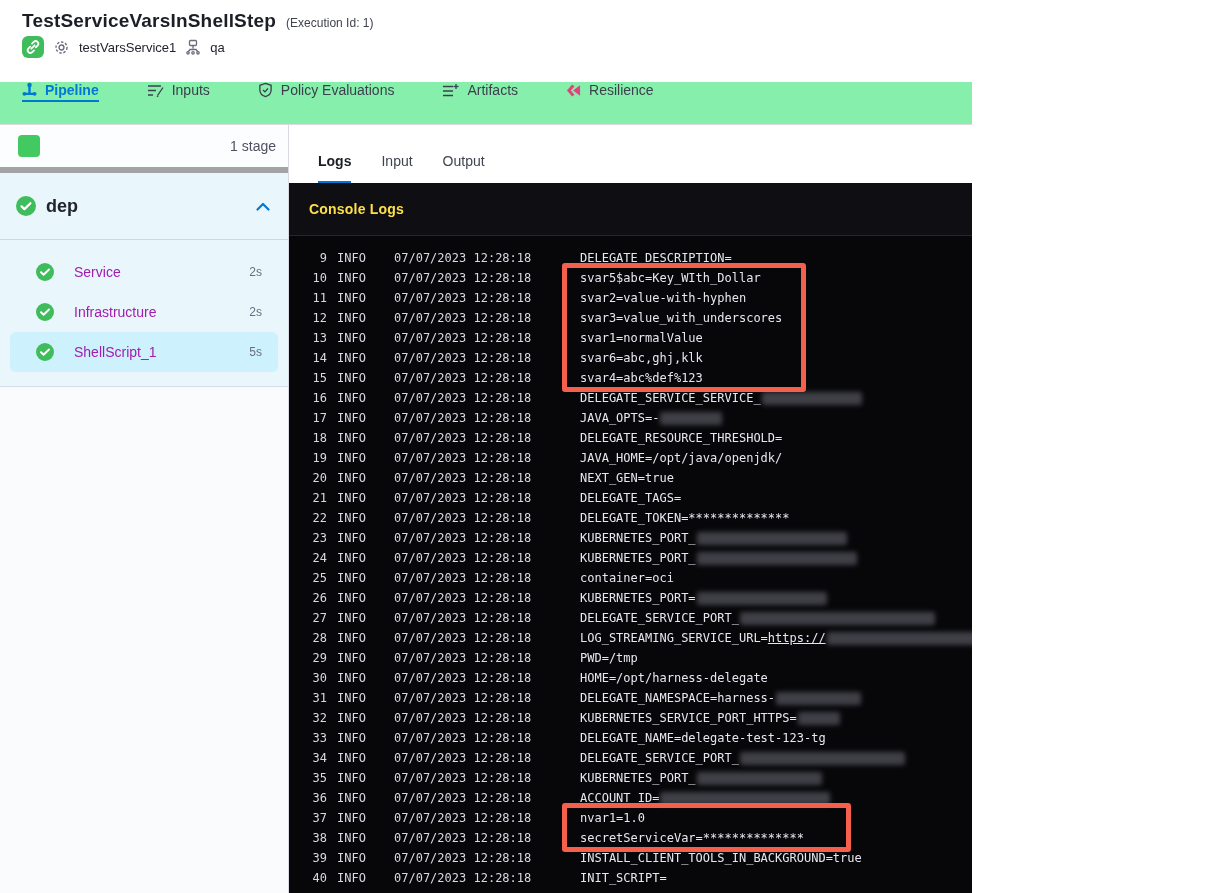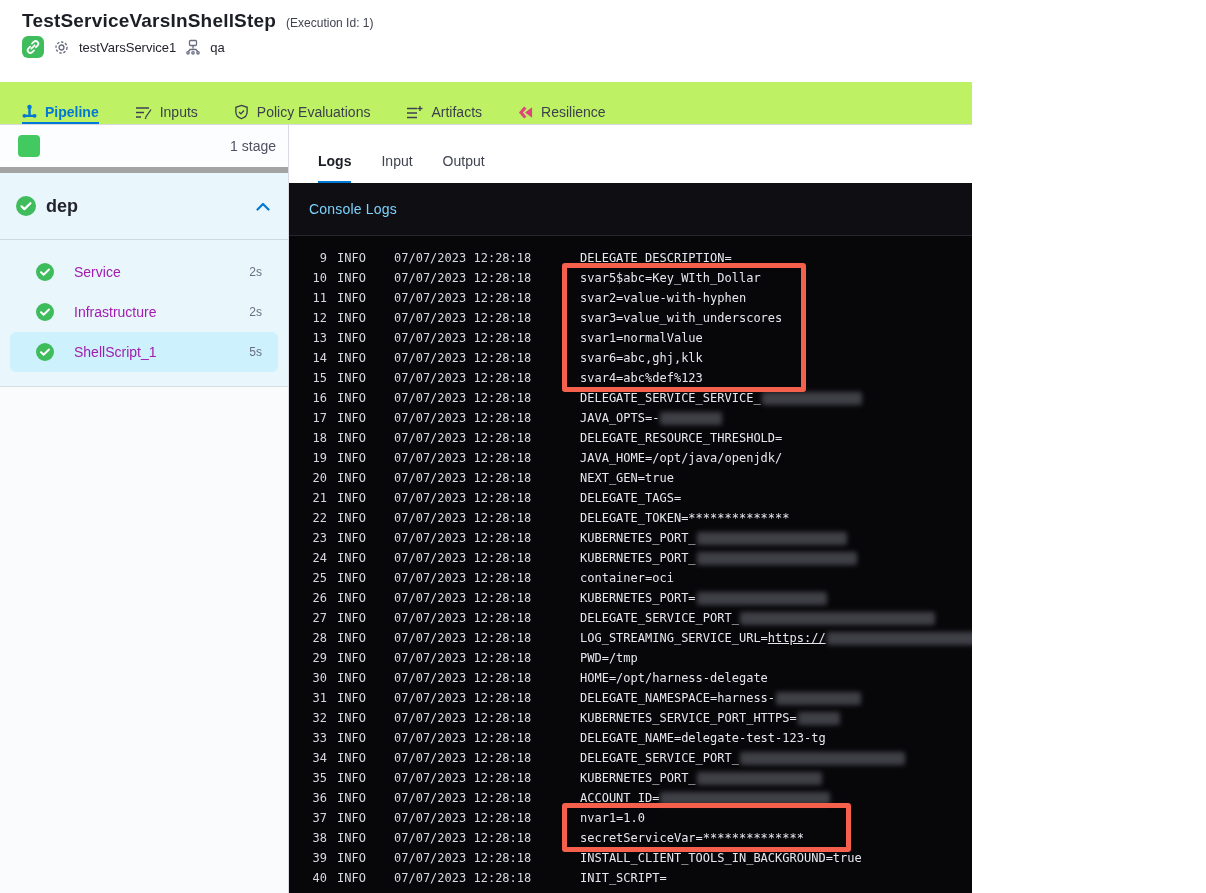--- a/index.html
+++ b/index.html
@@ -10,21 +10,21 @@
   
   .top-header { padding:10px 0 0 22px; height:82px; background:#fff; }
   .title-row { display:flex; align-items:baseline; gap:10px; }
   .page-title { font-size:19px; font-weight:bold; color:#1c1e26; letter-spacing:.2px; }
   .exec-id { font-size:12px; color:#41434f; }
   .crumb-row { display:flex; align-items:center; gap:9px; margin-top:4px; }
   .crumb-text { font-size:13px; color:#23242e; }
   .icon { display:inline-flex; align-items:center; justify-content:center; }
 
   
-  .nav-tabs { display:flex; align-items:flex-end; gap:36px; padding:0 0 0 22px; height:43px; border-bottom:1px solid #d9dae1; background:#bef264; }
+  .nav-tabs { display:flex; align-items:flex-start; gap:48px; padding:0 0 0 22px; height:43px; border-bottom:1px solid #d9dae1; background:#86efac; }
   .nav-tab { display:flex; align-items:center; gap:8px; font-size:14px; color:#3c3f4c; cursor:pointer; border-bottom:2px solid transparent; padding-bottom:2px; }
   .nav-tab.active { color:#0278d5; font-weight:bold; border-bottom:2px solid #0278d5; }
 
   
   .main { flex:1; display:flex; min-height:0; }
 
   
   .sidebar { width:289px; display:flex; flex-direction:column; border-right:1px solid #d9dae1; background:#fafbfd; }
   .stage-header { height:48px; background:#fcfdfe; border-bottom:6px solid #a3a3a3; display:flex; align-items:center; justify-content:space-between; padding:0 12px 0 18px; }
   .stage-square { width:22px; height:22px; border-radius:4px; background:#42ca60; }
@@ -39,21 +39,21 @@
   .sidebar-rest { flex:1; background:#fafbfd; }
 
   
   .right { flex:1; display:flex; flex-direction:column; min-width:0; }
   .log-tabs { height:58px; background:#fff; display:flex; align-items:flex-end; gap:30px; padding:0 0 0 29px; }
   .log-tab { font-size:14px; color:#3f4350; padding-bottom:12px; border-bottom:2px solid transparent; cursor:pointer; }
   .log-tab.active { color:#1c1e26; font-weight:bold; border-bottom:2px solid #0278d5; }
 
   .console { flex:1; background:#07070a; display:flex; flex-direction:column; min-height:0; }
   .console-header { height:53px; background:#0e0e13; border-bottom:1px solid #26272e; display:flex; align-items:center; padding-left:20px; }
-  .console-title { font-size:14px; font-weight:normal; color:#7dd3fc; letter-spacing:.2px; }
+  .console-title { font-size:14px; font-weight:bold; color:#fde047; letter-spacing:.2px; }
   .log-list { position:relative; flex:1; padding-top:12px; overflow:hidden;
               font-family:"DejaVu Sans Mono", monospace; font-size:12px; }
   .log-line { height:20px; display:flex; align-items:center; white-space:pre; color:#d8dae2; }
   .ln  { width:22px; padding-left:16px; text-align:right; flex:none; display:block; box-sizing:content-box; }
   .lvl { margin-left:10px; width:29px; flex:none; }
   .ts  { margin-left:28px; width:138px; flex:none; }
   .msg { margin-left:48px; color:#e6e7ef; display:flex; align-items:center; }
   .msg .link { text-decoration:underline; cursor:pointer; }
   .redacted { display:inline-block; height:13px; margin-left:1px; background:#53545c; border-radius:2px; filter:blur(2.5px); opacity:.75; }
   .hl-box { position:absolute; border:5px solid #f4604c; border-radius:3px; pointer-events:none; }

